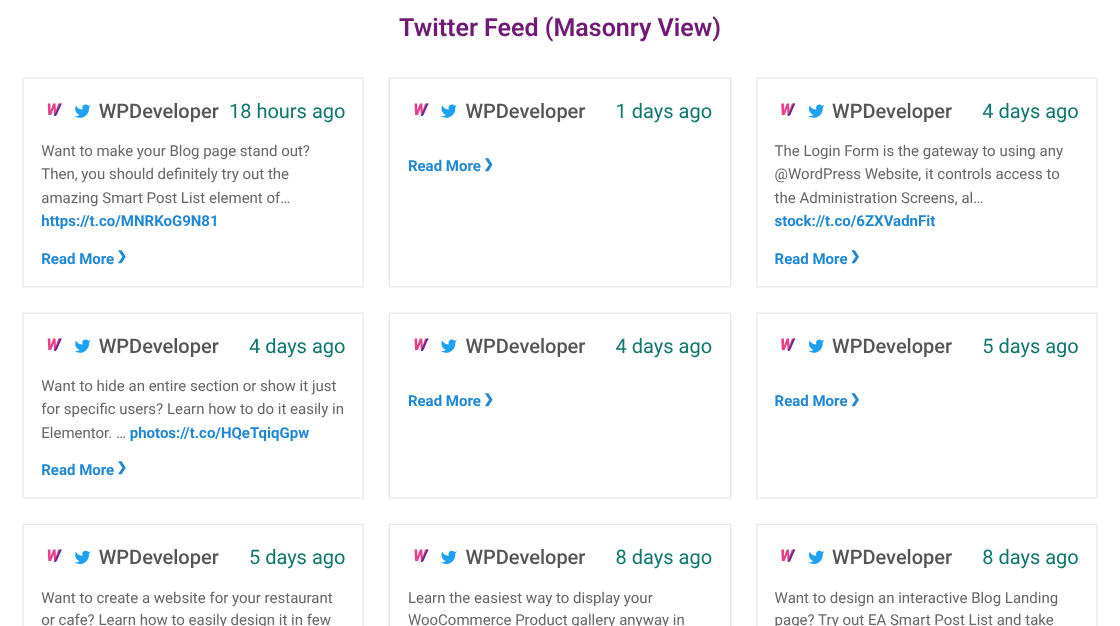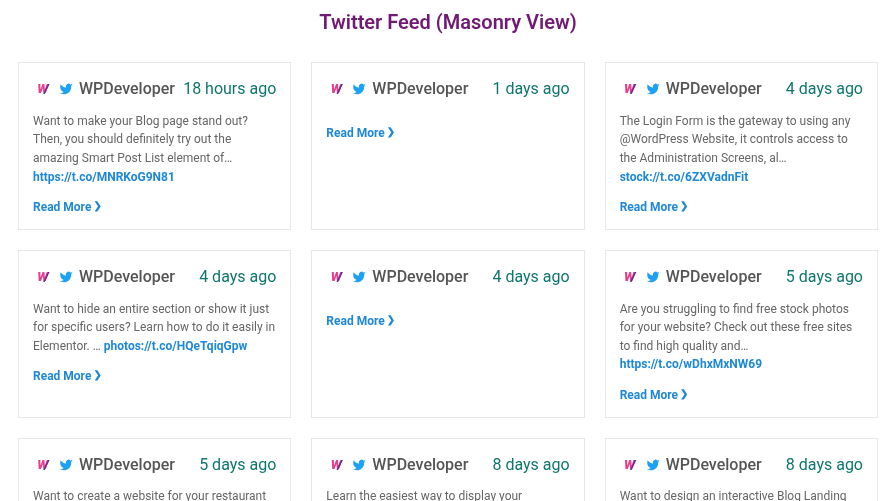--- a/index.html
+++ b/index.html
@@ -152,21 +152,21 @@
           <span class="w1">W</span>
           <span class="w2">/</span>
         </span>
         <span class="tw-bird">
           <svg viewBox="0 0 24 24">
             <path d="M23 3a10.9 10.9 0 0 1-3.14 1.53A4.48 4.48 0 0 0 12 8.5v1A10.66 10.66 0 0 1 3 4s-4 9 5 13a11.64 11.64 0 0 1-7 2c9 5 20 0 20-11.5a4.5 4.5 0 0 0-.08-.83A7.72 7.72 0 0 0 23 3z"></path>
           </svg>
         </span>
         <span class="handle">WPDeveloper</span>
         <span class="time">5 days ago</span>
-      </div><div class="body"><span>Are you struggling to find free stock photos for your website? Check out these free sites to find high quality and… </span><a class="link">https://t.co/wDhxMxNW69</a></div><div class="readmore">
+      </div><div class="readmore">
         <span>Read More</span>
         <span class="chev"> ❯</span>
       </div></div>
     <div class="card">
       <div class="card-header">
         <span class="avatar">
           <span class="w1">W</span>
           <span class="w2">/</span>
         </span>
         <span class="tw-bird">

